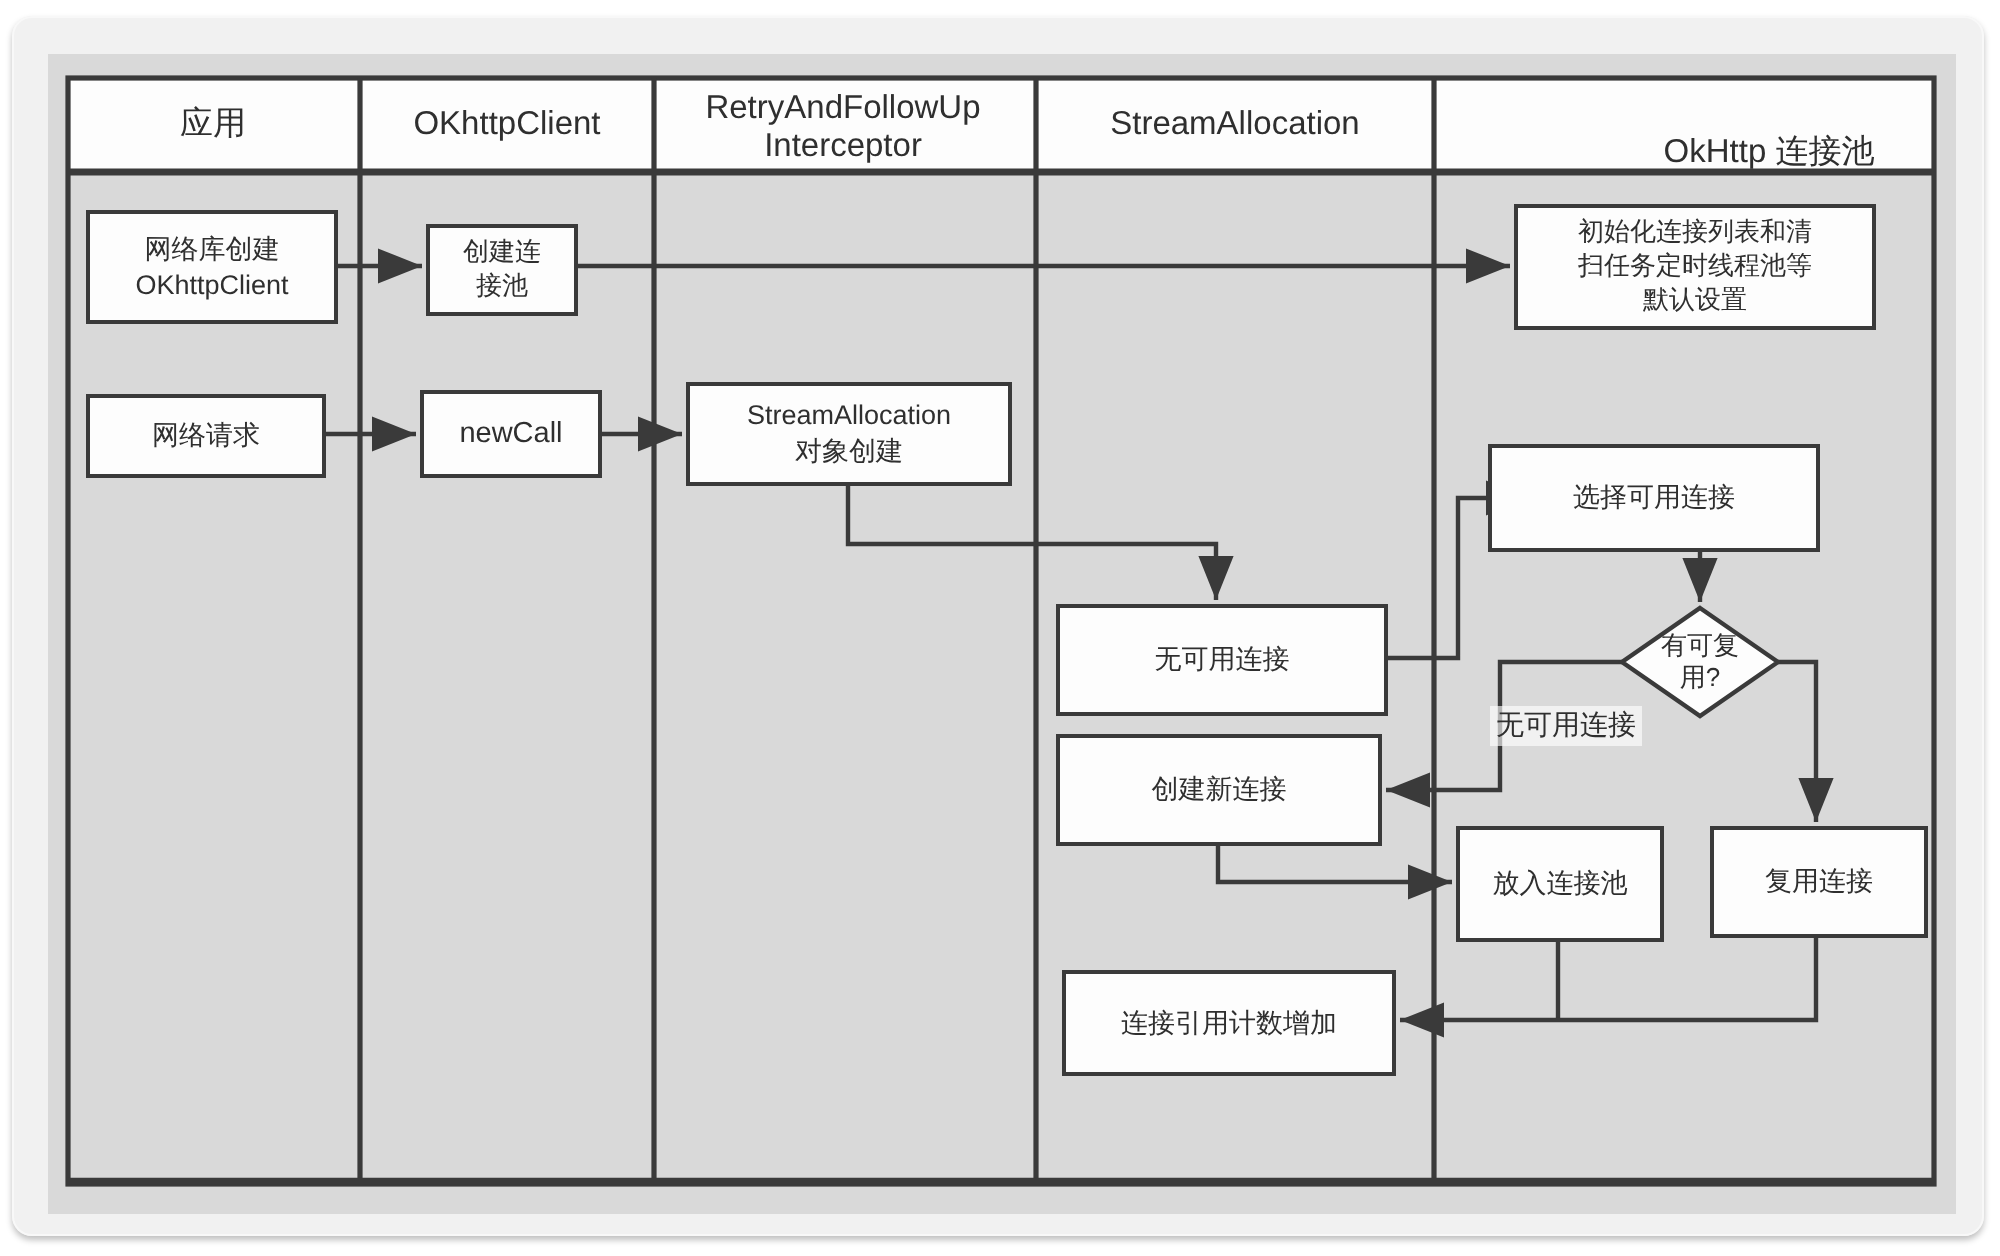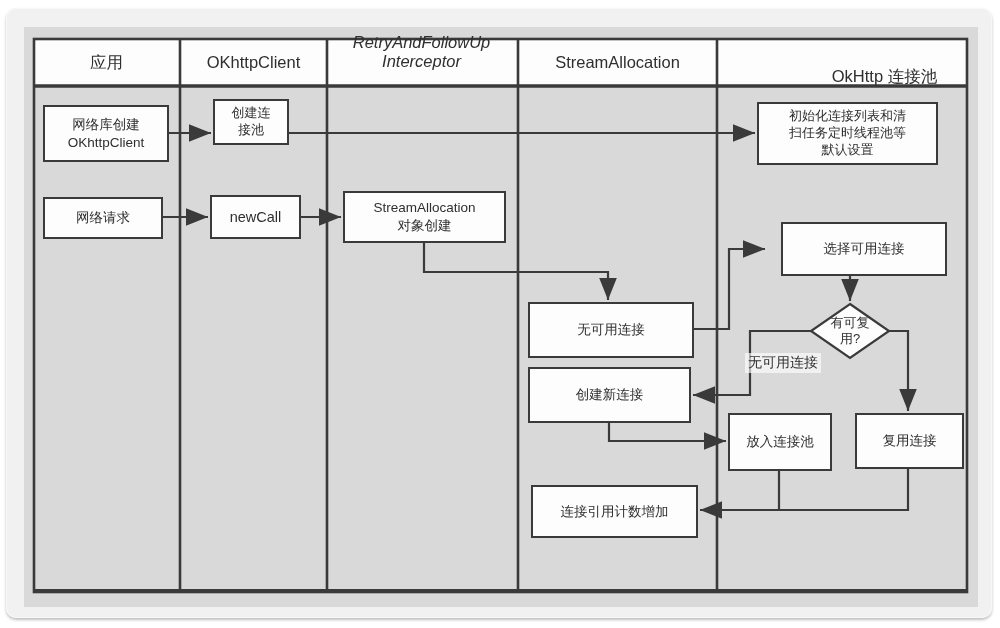--- a/index.html
+++ b/index.html
@@ -70,44 +70,44 @@
 
     <polygon points="850,304 889,331 850,358 811,331" fill="#fdfdfd" stroke="#3a3a3a" stroke-width="2.2"></polygon>
   </svg>
 
   <div class="lane-header-label" style="left:33px;top:38px;width:147px;height:48px;">
     <span class="wrap">应用</span>
   </div>
   <div class="lane-header-label" style="left:180px;top:38px;width:147px;height:48px;">
     <span class="wrap">OKhttpClient</span>
   </div>
-  <div class="lane-header-label hdr-retry" style="left:327px;top:28px;width:189px;height:48px;font-style:italic;">
+  <div class="lane-header-label hdr-retry" style="left:327px;top:40px;width:189px;height:48px;">
     <span class="wrap">RetryAndFollowUpInterceptor</span>
   </div>
   <div class="lane-header-label" style="left:518px;top:38px;width:199px;height:48px;">
     <span class="wrap">StreamAllocation</span>
   </div>
   <div class="lane-header-label" style="left:759px;top:38px;width:251px;height:48px;align-items:flex-end;">
     <span class="wrap">OkHttp 连接池</span>
   </div>
 
   <div class="node" style="left:43px;top:105px;width:126px;height:57px;">网络库创建
 OKhttpClient</div>
-  <div class="node small" style="left:213px;top:99px;width:76px;height:46px;">创建连
+  <div class="node small" style="left:213px;top:112px;width:76px;height:46px;">创建连
 接池</div>
   <div class="node" style="left:43px;top:197px;width:120px;height:42px;">网络请求</div>
   <div class="node lat" style="left:210px;top:195px;width:91px;height:44px;">newCall</div>
   <div class="node" style="left:343px;top:191px;width:163px;height:52px;">StreamAllocation
 对象创建</div>
   <div class="node small" style="left:757px;top:102px;width:181px;height:63px;">初始化连接列表和清
 扫任务定时线程池等
 默认设置</div>
   <div class="node" style="left:528px;top:302px;width:166px;height:56px;">无可用连接</div>
   <div class="node" style="left:528px;top:367px;width:163px;height:56px;">创建新连接</div>
-  <div class="node" style="left:781px;top:222px;width:166px;height:54px;">选择可用连接</div>
+  <div class="node" style="left:744px;top:222px;width:166px;height:54px;">选择可用连接</div>
   <div class="node" style="left:728px;top:413px;width:104px;height:58px;">放入连接池</div>
   <div class="node" style="left:855px;top:413px;width:109px;height:56px;">复用连接</div>
   <div class="node" style="left:531px;top:485px;width:167px;height:53px;">连接引用计数增加</div>
 
   <div class="diamond-label" style="left:806px;top:305px;width:88px;height:52px;">有可复
 用?</div>
 
   <div class="edge-label" style="left:703px;top:353px;">无可用连接</div>
 </div>
 

